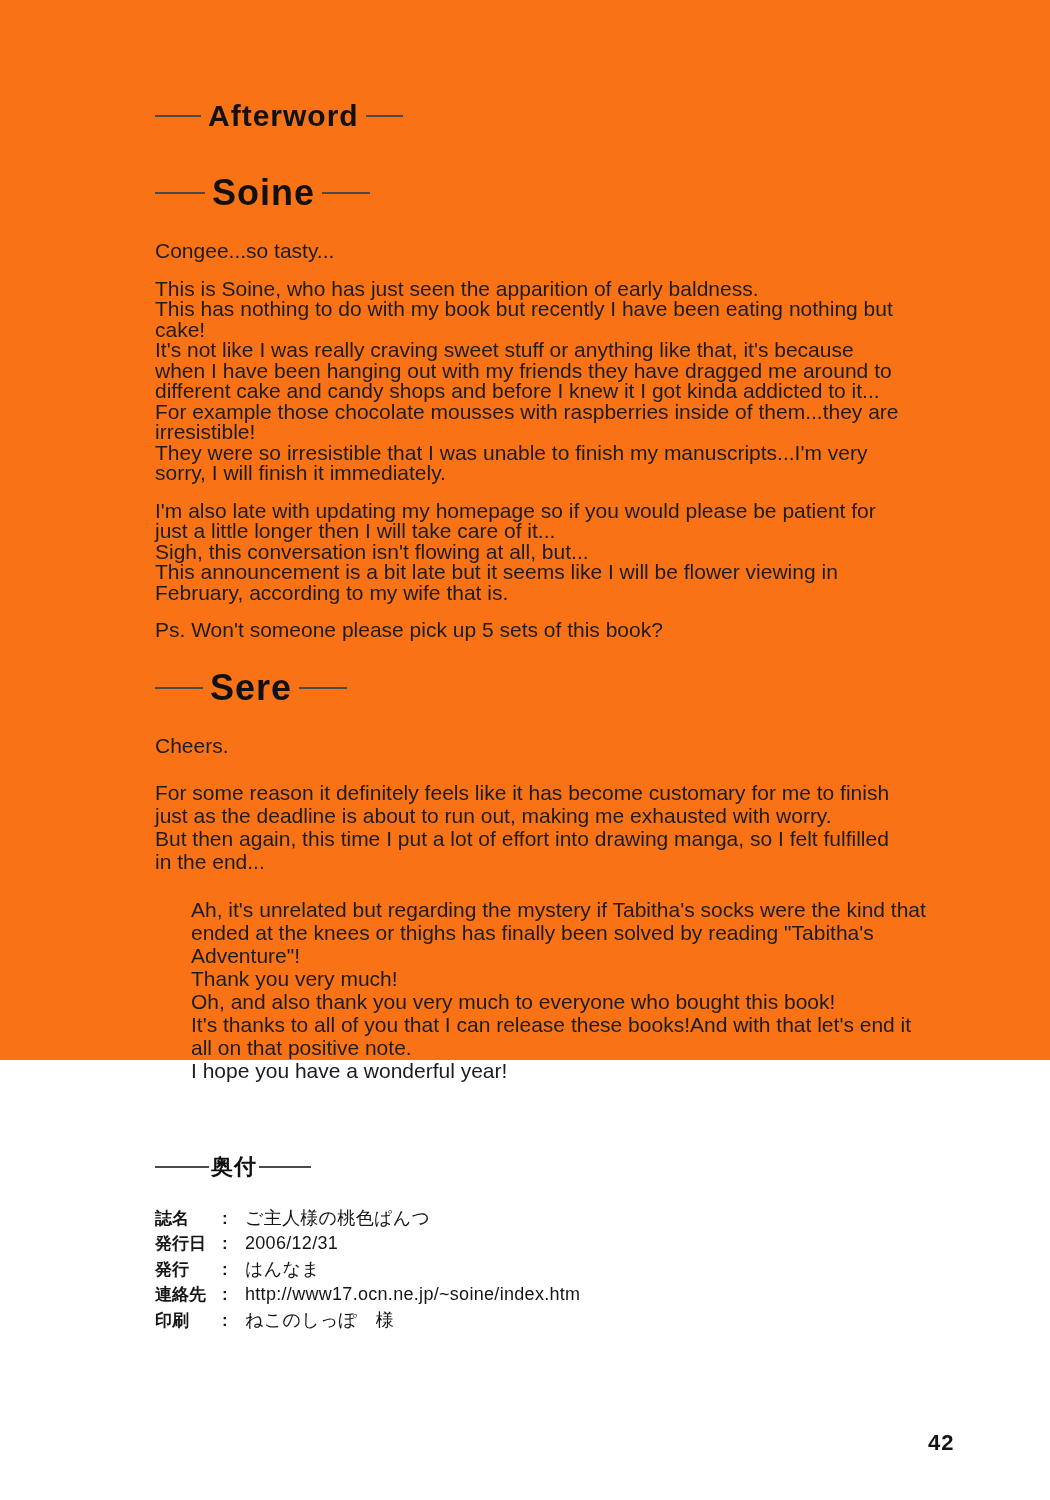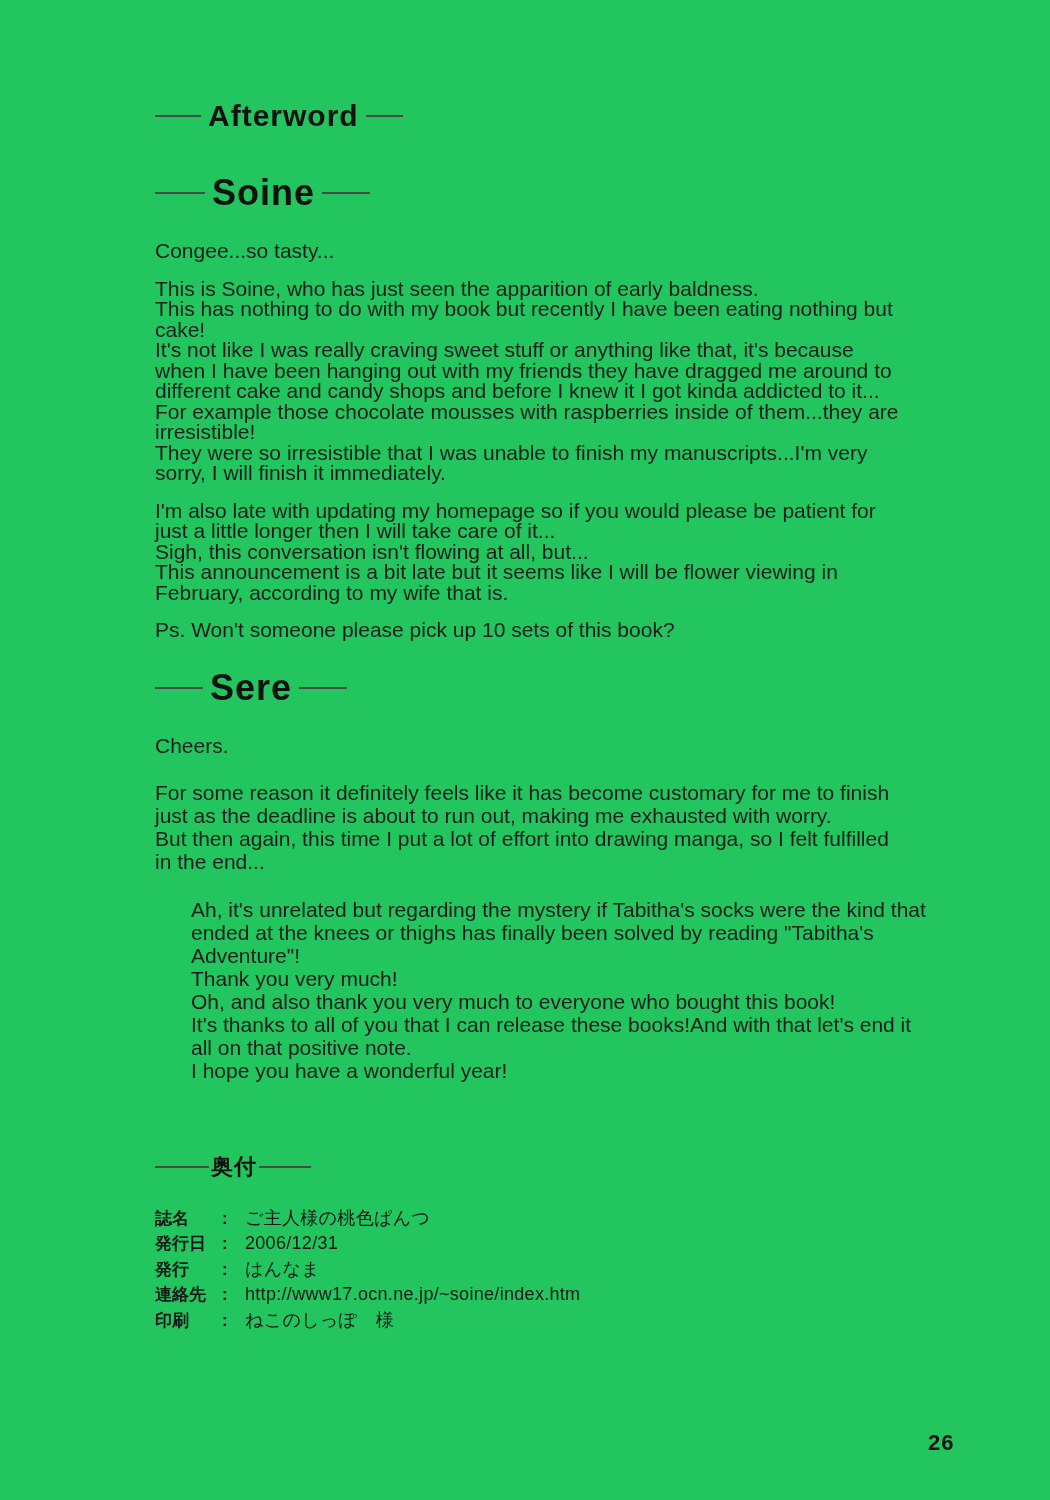--- a/index.html
+++ b/index.html
@@ -6,22 +6,22 @@
   html, body { background: #ffffff; }
   body {
     width: 1050px; height: 1500px;
     font-family: "Liberation Sans", sans-serif;
     color: #1a1a1a;
     position: relative;
     overflow: hidden;
   }
   .sheet {
     position: relative;
-    width: 1050px; height: 1500px;
-    background: #22c55e;
+    width: 1050px; height: 1060px;
+    background: #f97316;
     padding: 96px 118px 0 155px;
   }
 
   
   .heading {
     display: flex;
     align-items: center;
     font-weight: bold;
     color: #111;
     white-space: nowrap;
@@ -116,21 +116,21 @@
 different cake and candy shops and before I knew it I got kinda addicted to it...
 For example those chocolate mousses with raspberries inside of them...they are
 irresistible!
 They were so irresistible that I was unable to finish my manuscripts...I'm very
 sorry, I will finish it immediately.</p>
     <p class="para p-gap">I'm also late with updating my homepage so if you would please be patient for
 just a little longer then I will take care of it...
 Sigh, this conversation isn't flowing at all, but...
 This announcement is a bit late but it seems like I will be flower viewing in
 February, according to my wife that is.</p>
-    <p class="para p-gap">Ps. Won't someone please pick up 10 sets of this book?</p>
+    <p class="para p-gap">Ps. Won't someone please pick up 5 sets of this book?</p>
   </div>
 
   <div class="sere-text">
     <div class="heading h-sub h-sere">
       <span class="rule rule-l"></span>
       <span class="h-text">Sere</span>
       <span class="rule rule-r"></span>
     </div>
     <p class="para p-cheers">Cheers.</p>
     <p class="para p-gap-s1">For some reason it definitely feels like it has become customary for me to finish
@@ -175,15 +175,15 @@
         <span class="c-value">http://www17.ocn.ne.jp/~soine/index.htm</span>
       </div>
       <div class="c-row">
         <span class="c-label">印刷</span>
         <span class="c-colon">:</span>
         <span class="c-value">ねこのしっぽ　様</span>
       </div>
     </div>
   </div>
 
-  <div class="page-number">26</div>
+  <div class="page-number">42</div>
 
 </div>
 
 </body></html>

